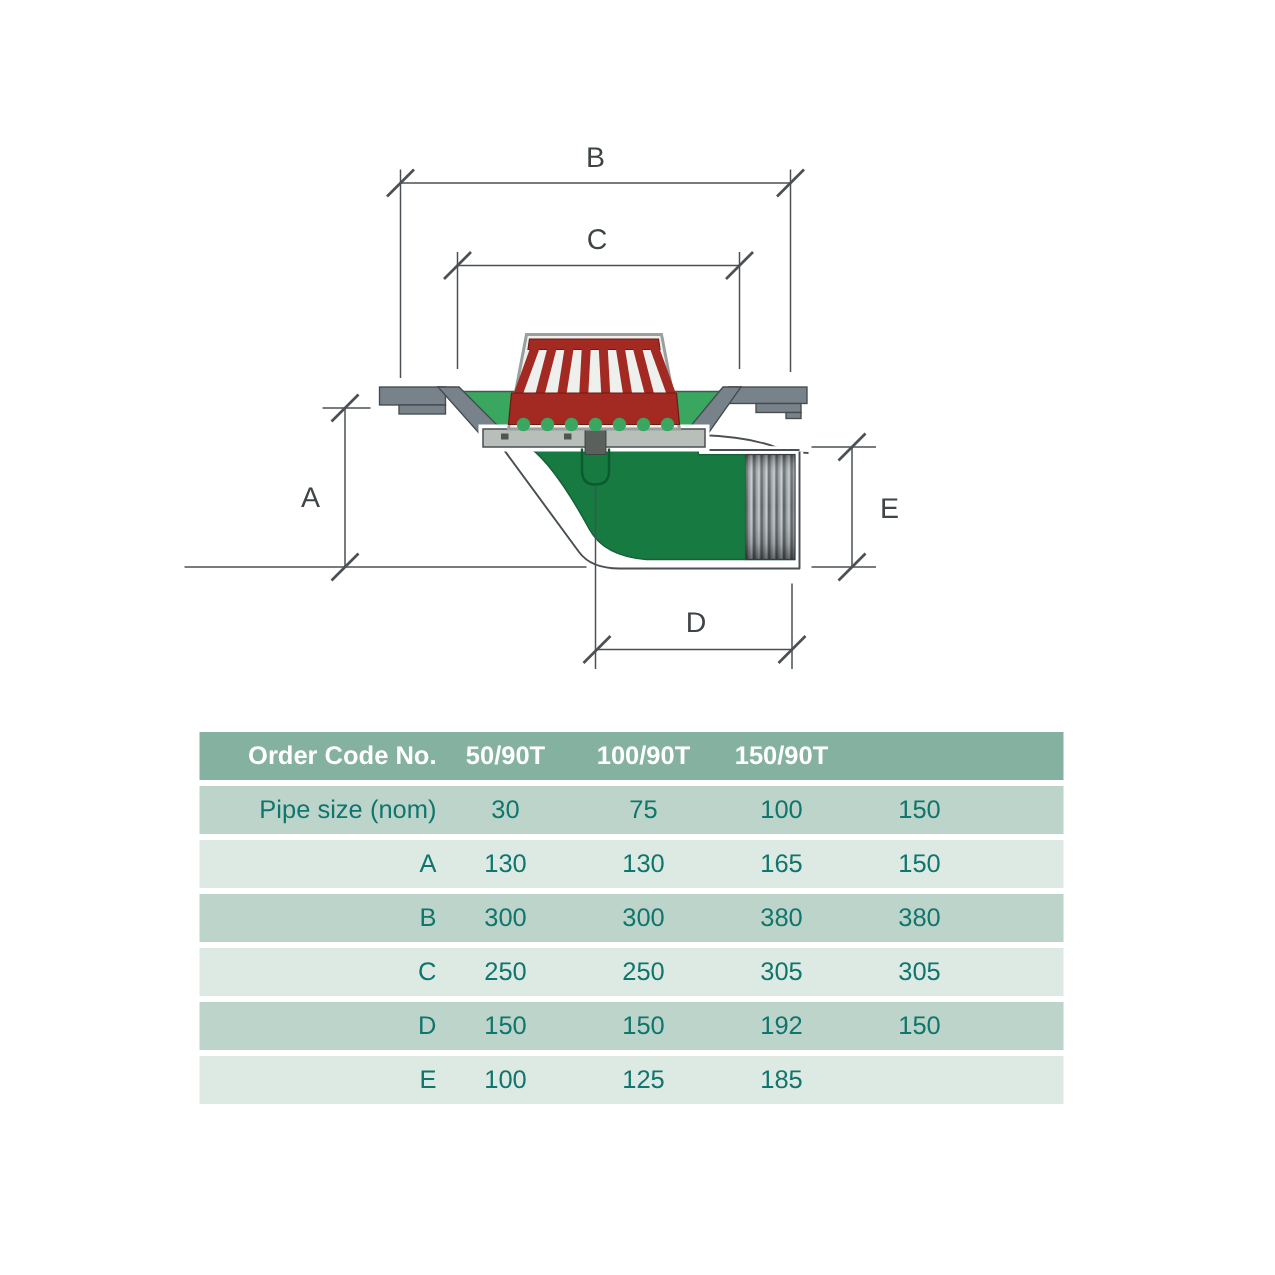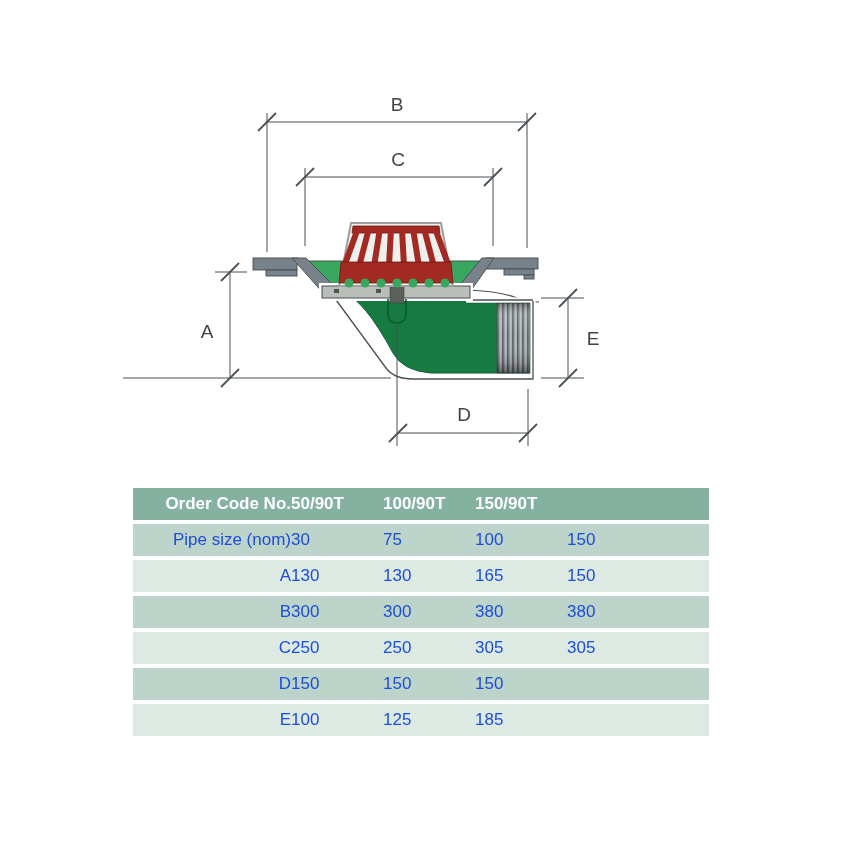--- a/index.html
+++ b/index.html
@@ -1,26 +1,26 @@
 <!DOCTYPE html>
 <html><head>
 <meta charset="utf-8">
 <style>
   html,body{margin:0;padding:0;background:#ffffff;}
   body{width:850px;height:850px;position:relative;font-family:"Liberation Sans",sans-serif;overflow:hidden;}
   .page{position:absolute;inset:0;background:#ffffff;}
   .diagram-wrap{position:absolute;left:0;top:0;width:850px;height:470px;}
   .spec-table{position:absolute;left:133px;top:488px;width:576px;}
-  .trow{display:grid;grid-template-columns:158px 92px 92px 92px 92px 1fr;height:32px;line-height:32px;margin-bottom:4px;font-size:17px;color:#1d4ed8;}
+  .trow{display:grid;grid-template-columns:158px 92px 92px 92px 92px 1fr;height:32px;line-height:32px;margin-bottom:4px;font-size:17px;color:#0f766e;}
   .trow.head{background:#84b1a0;color:#ffffff;font-weight:bold;}
   .trow.dark{background:#bdd4ca;}
   .trow.light{background:#dde9e3;}
   .cell{white-space:nowrap;overflow:hidden;}
   .cell.lab{padding-left:26px;text-align:right;}
-  .cell.num{text-align:left;}
+  .cell.num{text-align:center;}
 </style>
 </head>
 <body>
 
 <div class="page">
 
   <div class="diagram-wrap">
     <svg width="850" height="470" viewBox="0 0 850 470" xmlns="http://www.w3.org/2000/svg">
       <defs>
         <pattern id="thr" width="5" height="70" patternUnits="userSpaceOnUse" x="497" y="303">
@@ -185,20 +185,21 @@
           <div class="cell lab">C</div>
           <div class="cell num">250</div>
           <div class="cell num">250</div>
           <div class="cell num">305</div>
           <div class="cell num">305</div>
         </div>
         <div class="trow dark">
           <div class="cell lab">D</div>
           <div class="cell num">150</div>
           <div class="cell num">150</div>
+          <div class="cell num">192</div>
           <div class="cell num">150</div>
         </div>
         <div class="trow light">
           <div class="cell lab">E</div>
           <div class="cell num">100</div>
           <div class="cell num">125</div>
           <div class="cell num">185</div>
         </div>
       </div>
   </div>

